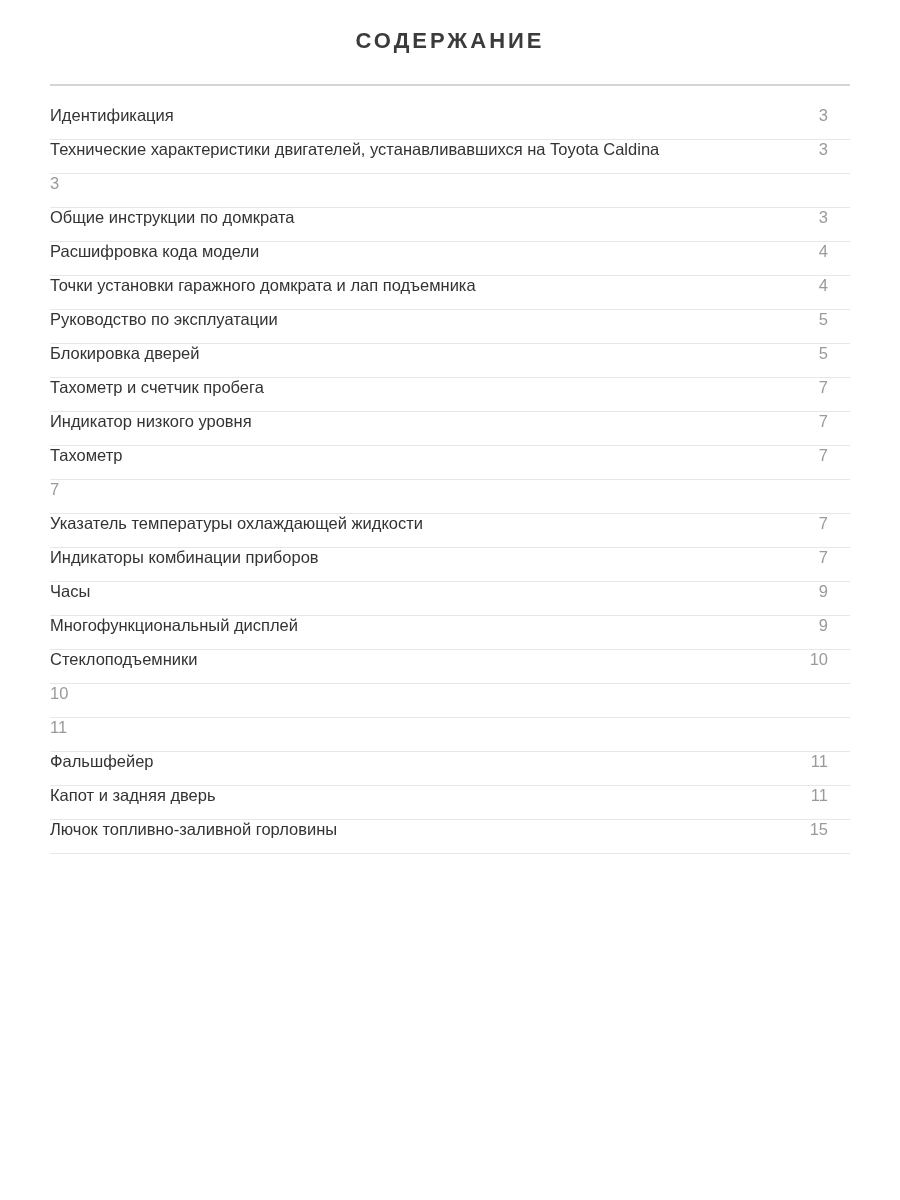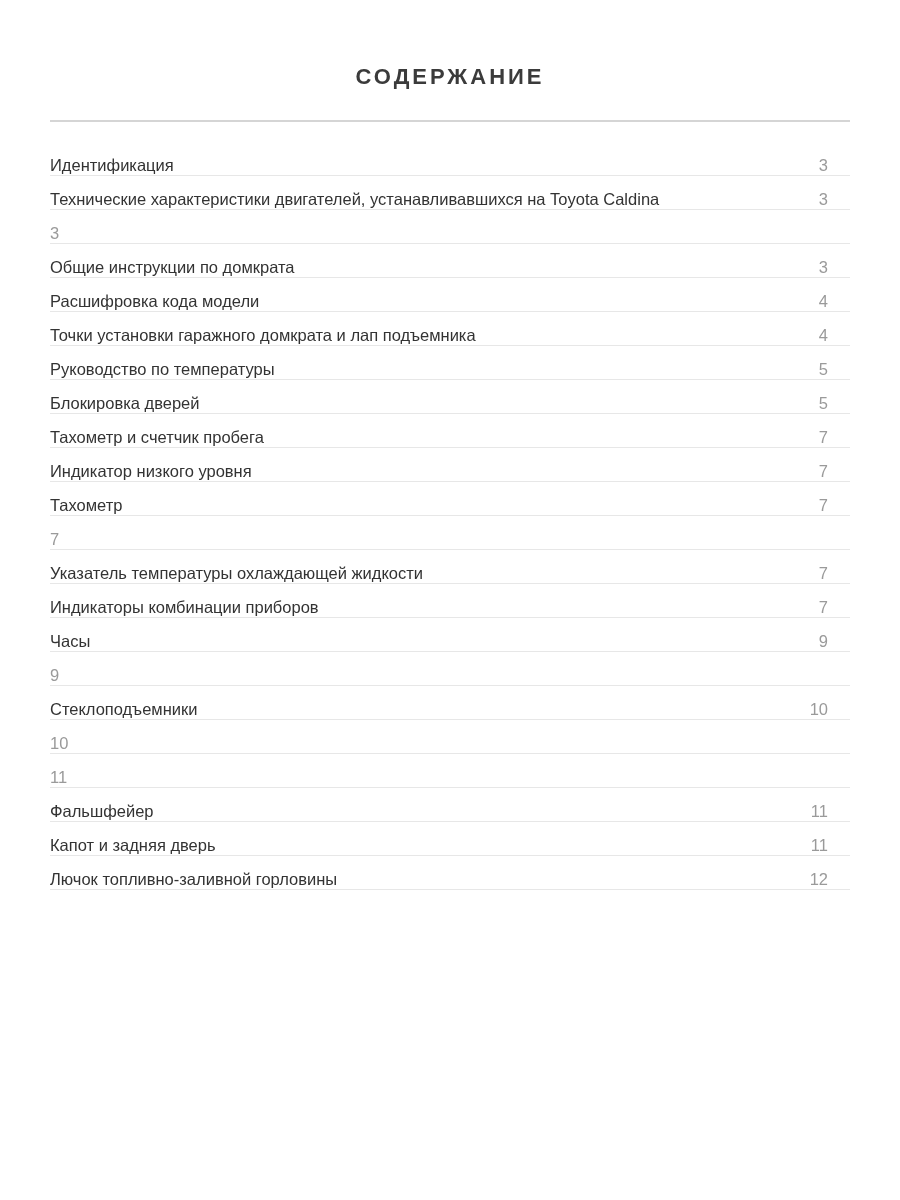--- a/index.html
+++ b/index.html
@@ -20,40 +20,40 @@
     position: relative;
     width: 900px;
     height: 1200px;
     background: var(--background);
     padding: 0 50px;
     font-family: "Liberation Sans", sans-serif;
     overflow: hidden;
   }
   .page-title {
     margin: 0;
-    padding-top: 64px;
+    padding-top: 28px;
     text-align: center;
     font-size: 22px;
     line-height: 26px;
     font-weight: 700;
     letter-spacing: 3px;
     color: var(--title-color);
   }
   .title-divider {
     margin: 30px 0 0 0;
     border: none;
     border-top: 2px solid var(--title-divider);
   }
   .toc-list {
     margin-top: 20px;
   }
   .toc-row {
     display: flex;
     justify-content: space-between;
-    align-items: flex-end;
+    align-items: flex-start;
     height: 34px;
     border-bottom: 1px solid var(--row-divider);
   }
   .toc-label {
     font-size: 16.5px;
     color: var(--item-text);
     white-space: nowrap;
   }
   .toc-page {
     font-size: 16.5px;
@@ -86,21 +86,21 @@
       </div>
       <div class="toc-row">
         <span class="toc-label">Расшифровка кода модели</span>
         <span class="toc-page">4</span>
       </div>
       <div class="toc-row">
         <span class="toc-label">Точки установки гаражного домкрата и лап подъемника</span>
         <span class="toc-page">4</span>
       </div>
       <div class="toc-row">
-        <span class="toc-label">Руководство по температуры</span>
+        <span class="toc-label">Руководство по эксплуатации</span>
         <span class="toc-page">5</span>
       </div>
       <div class="toc-row">
         <span class="toc-label">Блокировка дверей</span>
         <span class="toc-page">5</span>
       </div>
       <div class="toc-row">
         <span class="toc-label">Тахометр и счетчик пробега</span>
         <span class="toc-page">7</span>
       </div>
@@ -121,20 +121,21 @@
       </div>
       <div class="toc-row">
         <span class="toc-label">Индикаторы комбинации приборов</span>
         <span class="toc-page">7</span>
       </div>
       <div class="toc-row">
         <span class="toc-label">Часы</span>
         <span class="toc-page">9</span>
       </div>
       <div class="toc-row">
+        <span class="toc-label">Многофункциональный дисплей</span>
         <span class="toc-page">9</span>
       </div>
       <div class="toc-row">
         <span class="toc-label">Стеклоподъемники</span>
         <span class="toc-page">10</span>
       </div>
       <div class="toc-row">
         <span class="toc-page">10</span>
       </div>
       <div class="toc-row">
@@ -143,16 +144,16 @@
       <div class="toc-row">
         <span class="toc-label">Фальшфейер</span>
         <span class="toc-page">11</span>
       </div>
       <div class="toc-row">
         <span class="toc-label">Капот и задняя дверь</span>
         <span class="toc-page">11</span>
       </div>
       <div class="toc-row">
         <span class="toc-label">Лючок топливно-заливной горловины</span>
-        <span class="toc-page">12</span>
+        <span class="toc-page">15</span>
       </div>
     </div>
 </div>
 
 </body></html>

